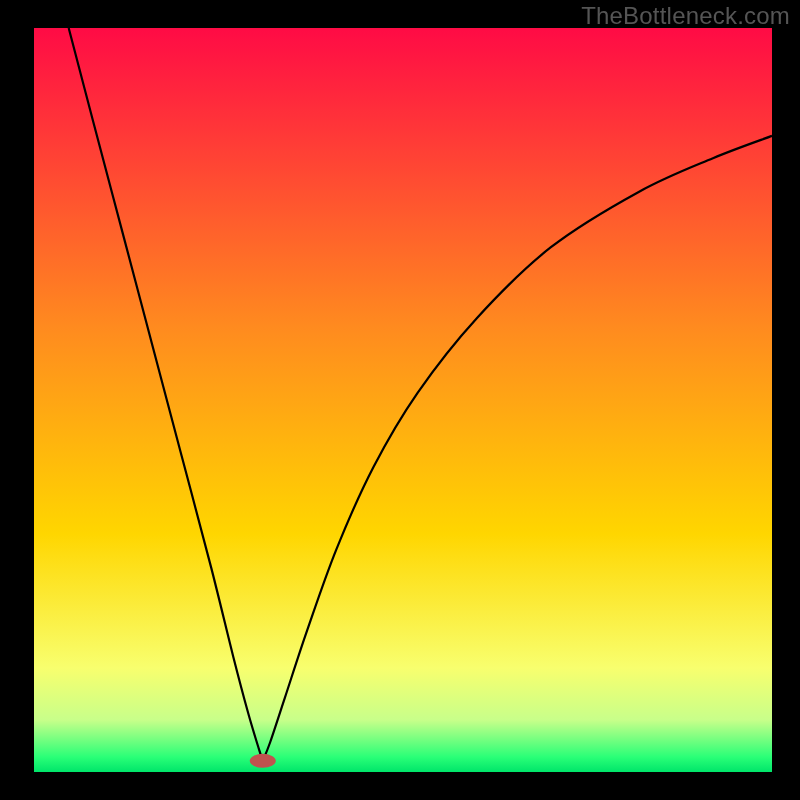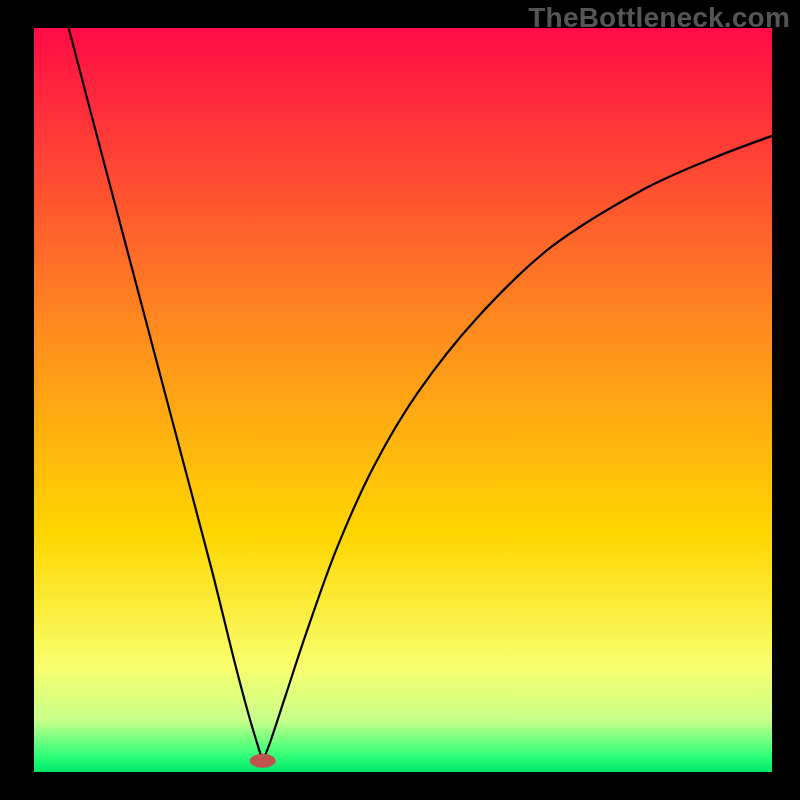--- a/index.html
+++ b/index.html
@@ -19,22 +19,22 @@
   svg {
     position: absolute;
     top: 0;
     left: 0;
   }
   .watermark {
     position: absolute;
     top: 2px;
     right: 10px;
     color: #555;
-    font-size: 28px;
-    font-weight: 700;
+    font-size: 24px;
+    font-weight: 400;
     letter-spacing: 0.2px;
     user-select: none;
   }
 </style>
 </head>
 <body>
 
 <div class="canvas-wrap">
 
   <svg width="800" height="800" viewBox="0 0 800 800">

